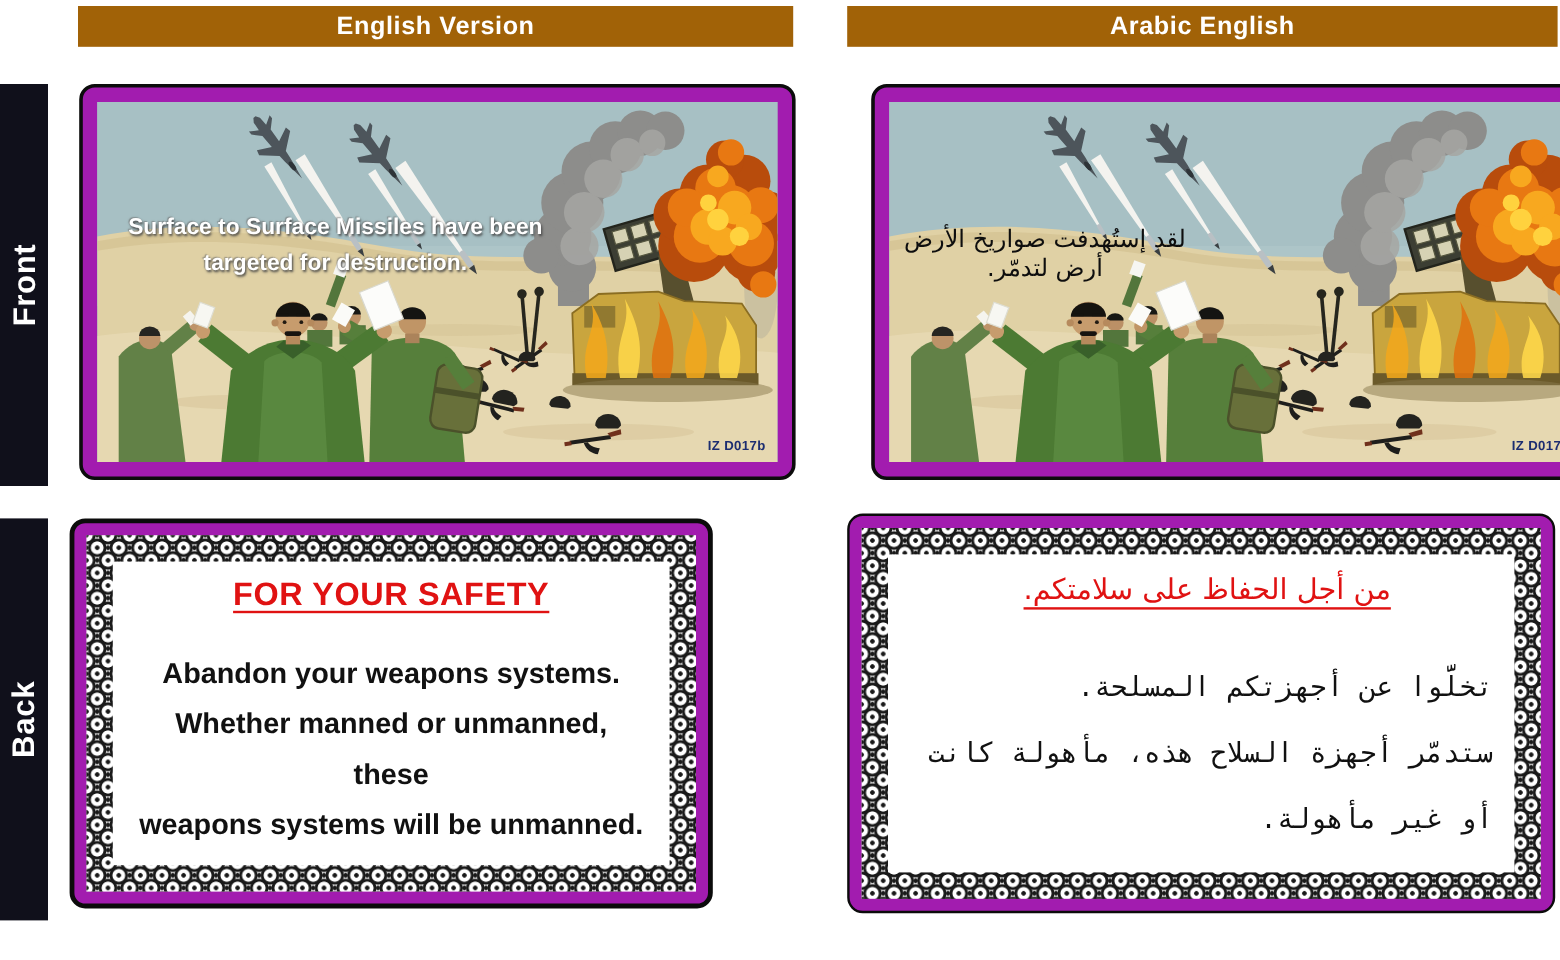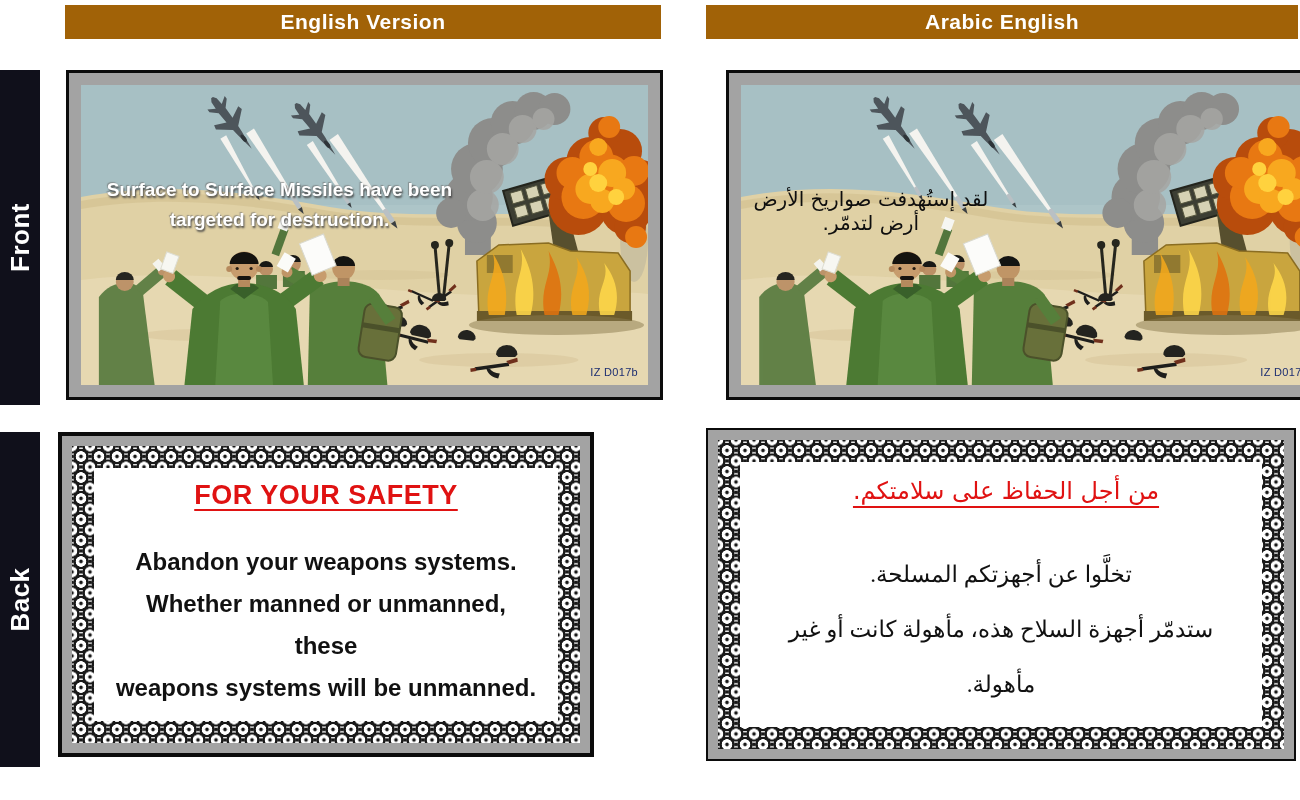--- a/index.html
+++ b/index.html
@@ -16,36 +16,36 @@
   
   .side-bar{
     position:absolute;left:0;width:40px;background:#10101b;color:#fff;
     display:flex;align-items:center;justify-content:center;
   }
   .side-bar span{
     transform:rotate(-90deg);white-space:nowrap;
     font-size:26px;font-weight:bold;letter-spacing:.5px;
   }
   
-  .panel{position:absolute;background:#a3a3a3;box-sizing:border-box;}
+  .panel{position:absolute;background:#a21caf;box-sizing:border-box;border-radius:13px;}
   .front-panel{border:3px solid #0c0c0c;padding:12px;}
   .leaflet-img{position:relative;width:100%;height:100%;overflow:hidden;background:#a7c0c4;}
   .leaflet-img>svg{position:absolute;inset:0;width:100%;height:100%;display:block;}
   .cap-en{
     position:absolute;left:2%;top:30%;width:66%;text-align:center;
     color:#fff;font-weight:bold;font-size:19px;line-height:1.6;
     text-shadow:1px 2px 2px rgba(70,70,70,.95),-1px -1px 1px rgba(110,110,110,.6);
   }
   .cap-ar{
     position:absolute;left:1%;top:34%;width:43%;direction:rtl;text-align:center;
     color:#0e0e0e;font-size:20px;font-family:"DejaVu Sans",sans-serif;
   }
   .leaflet-code{
     position:absolute;right:10px;bottom:7px;color:#1c2d70;
-    font-size:11px;font-weight:normal;letter-spacing:.3px;
+    font-size:11px;font-weight:bold;letter-spacing:.3px;
   }
   
   .back-panel-en{border:4px solid #0b0b0b;padding:10px;}
   .back-panel-ar{border:2px solid #0b0b0b;padding:10px;}
   .chain{
     width:100%;height:100%;box-sizing:border-box;padding:22px;background-color:#fff;
     background-image:
       radial-gradient(circle, rgba(0,0,0,0) 5px, #191919 5.6px 7.4px, rgba(0,0,0,0) 8px),
       radial-gradient(circle, rgba(0,0,0,0) 5px, #191919 5.6px 7.4px, rgba(0,0,0,0) 8px),
       radial-gradient(circle, #191919 1.6px, rgba(0,0,0,0) 2.2px);
@@ -62,22 +62,22 @@
     text-decoration:underline;text-underline-offset:5px;margin-bottom:30px;
   }
   .safety-body{font-size:24px;font-weight:bold;color:#111;text-align:center;line-height:1.75;}
   .safety-heading-ar{
     color:#e01212;font-size:24px;direction:rtl;
     text-decoration:underline;text-underline-offset:7px;margin-bottom:42px;
     font-family:"DejaVu Sans",sans-serif;
     margin-left:10px;
   }
   .safety-body-ar{
-    font-size:23px;color:#111;direction:rtl;text-align:center;line-height:2.4;
-    font-family:Liberation Serif, serif;
+    font-size:23px;color:#111;direction:rtl;text-align:right;line-height:2.4;
+    font-family:Liberation Mono, monospace;
   }
 </style>
 </head>
 <body>
 
 <svg width="0" height="0" style="position:absolute" aria-hidden="true">
 <defs>
   <g id="rifle">
     <rect x="0" y="-1.5" width="30" height="3" fill="#1e1e1c"></rect>
     <polygon points="28,-3 38,-4.5 38,-1 30,0" fill="#70301c"></polygon>

